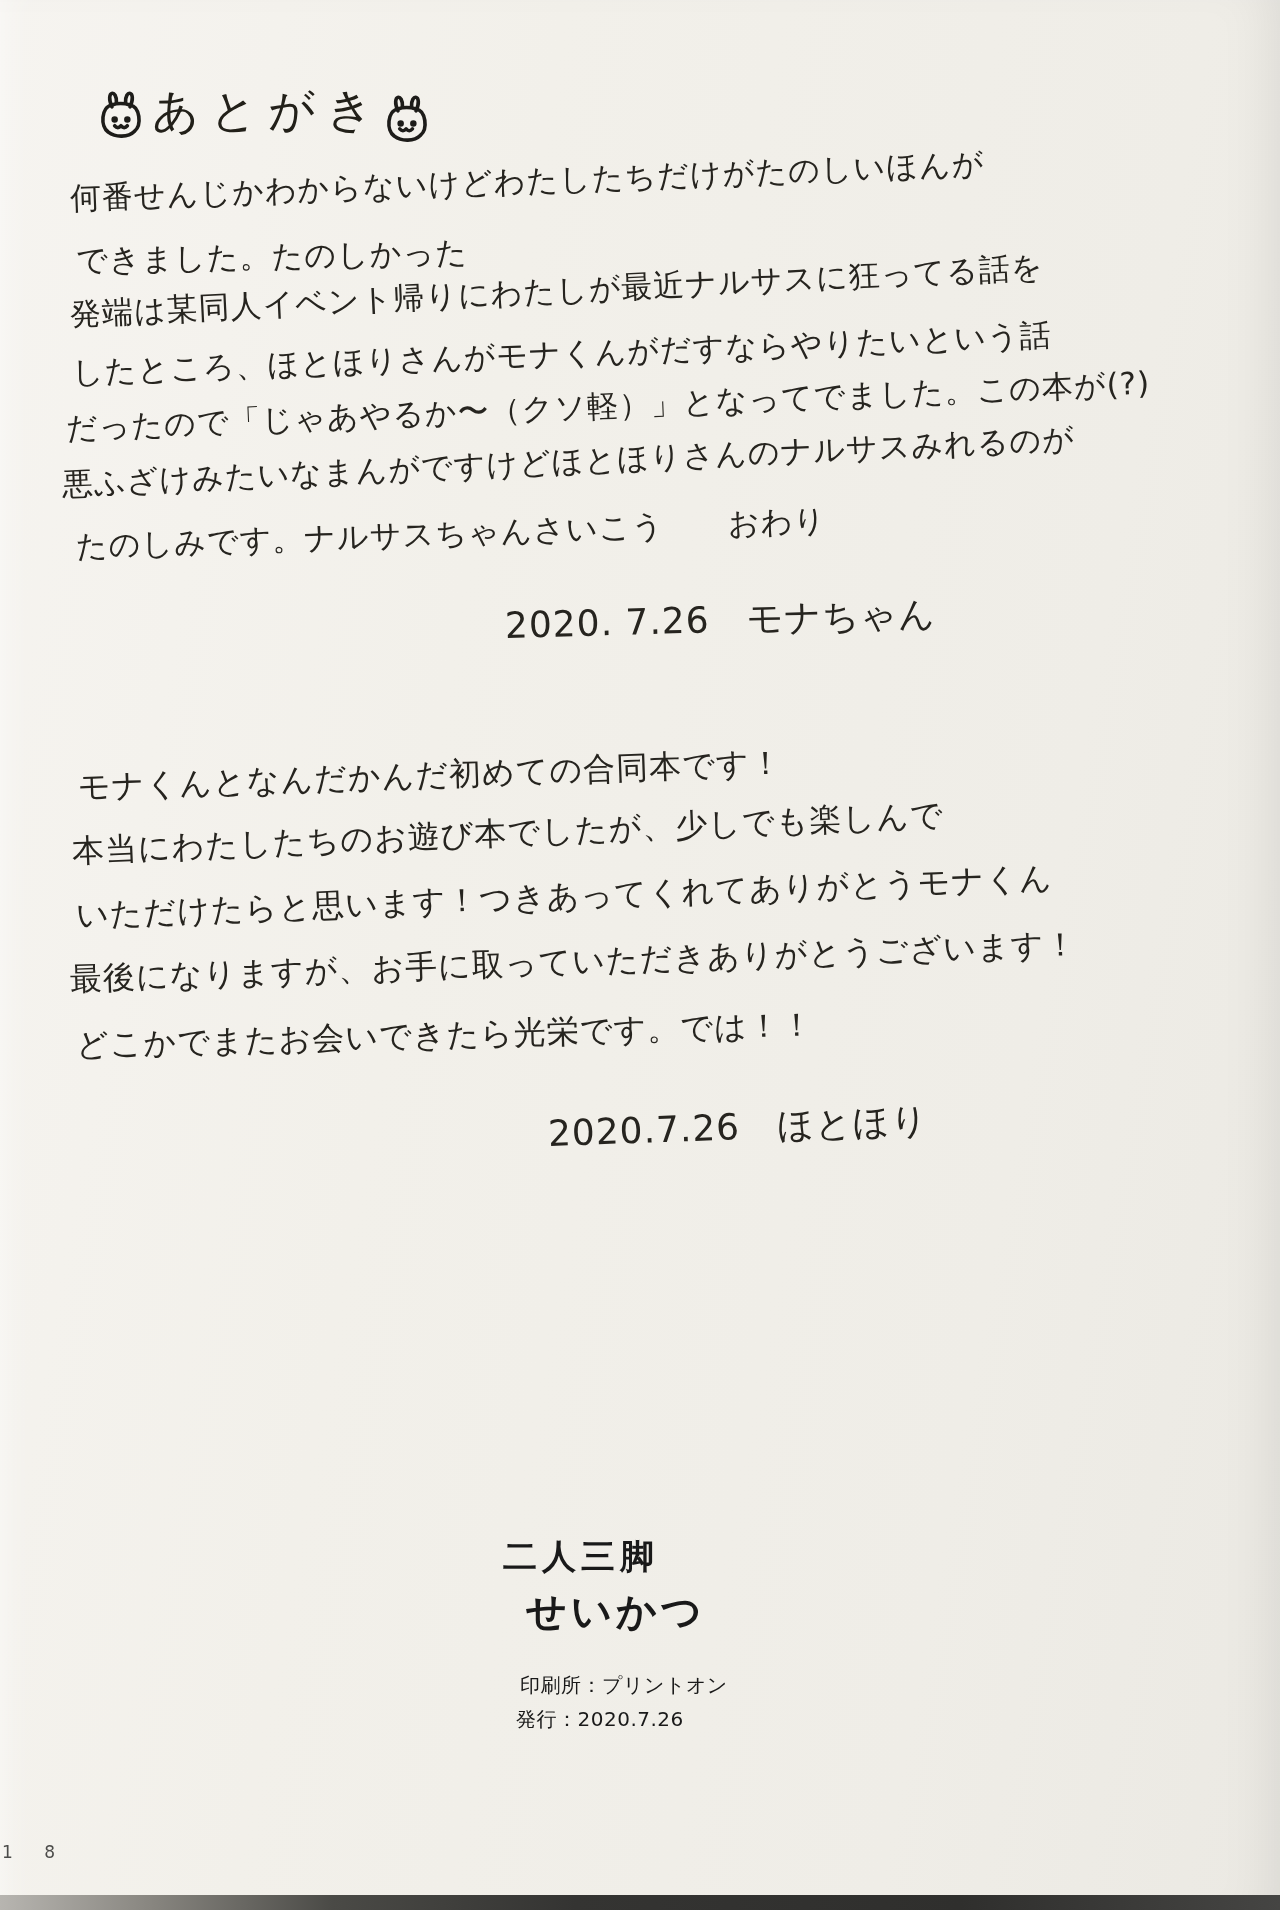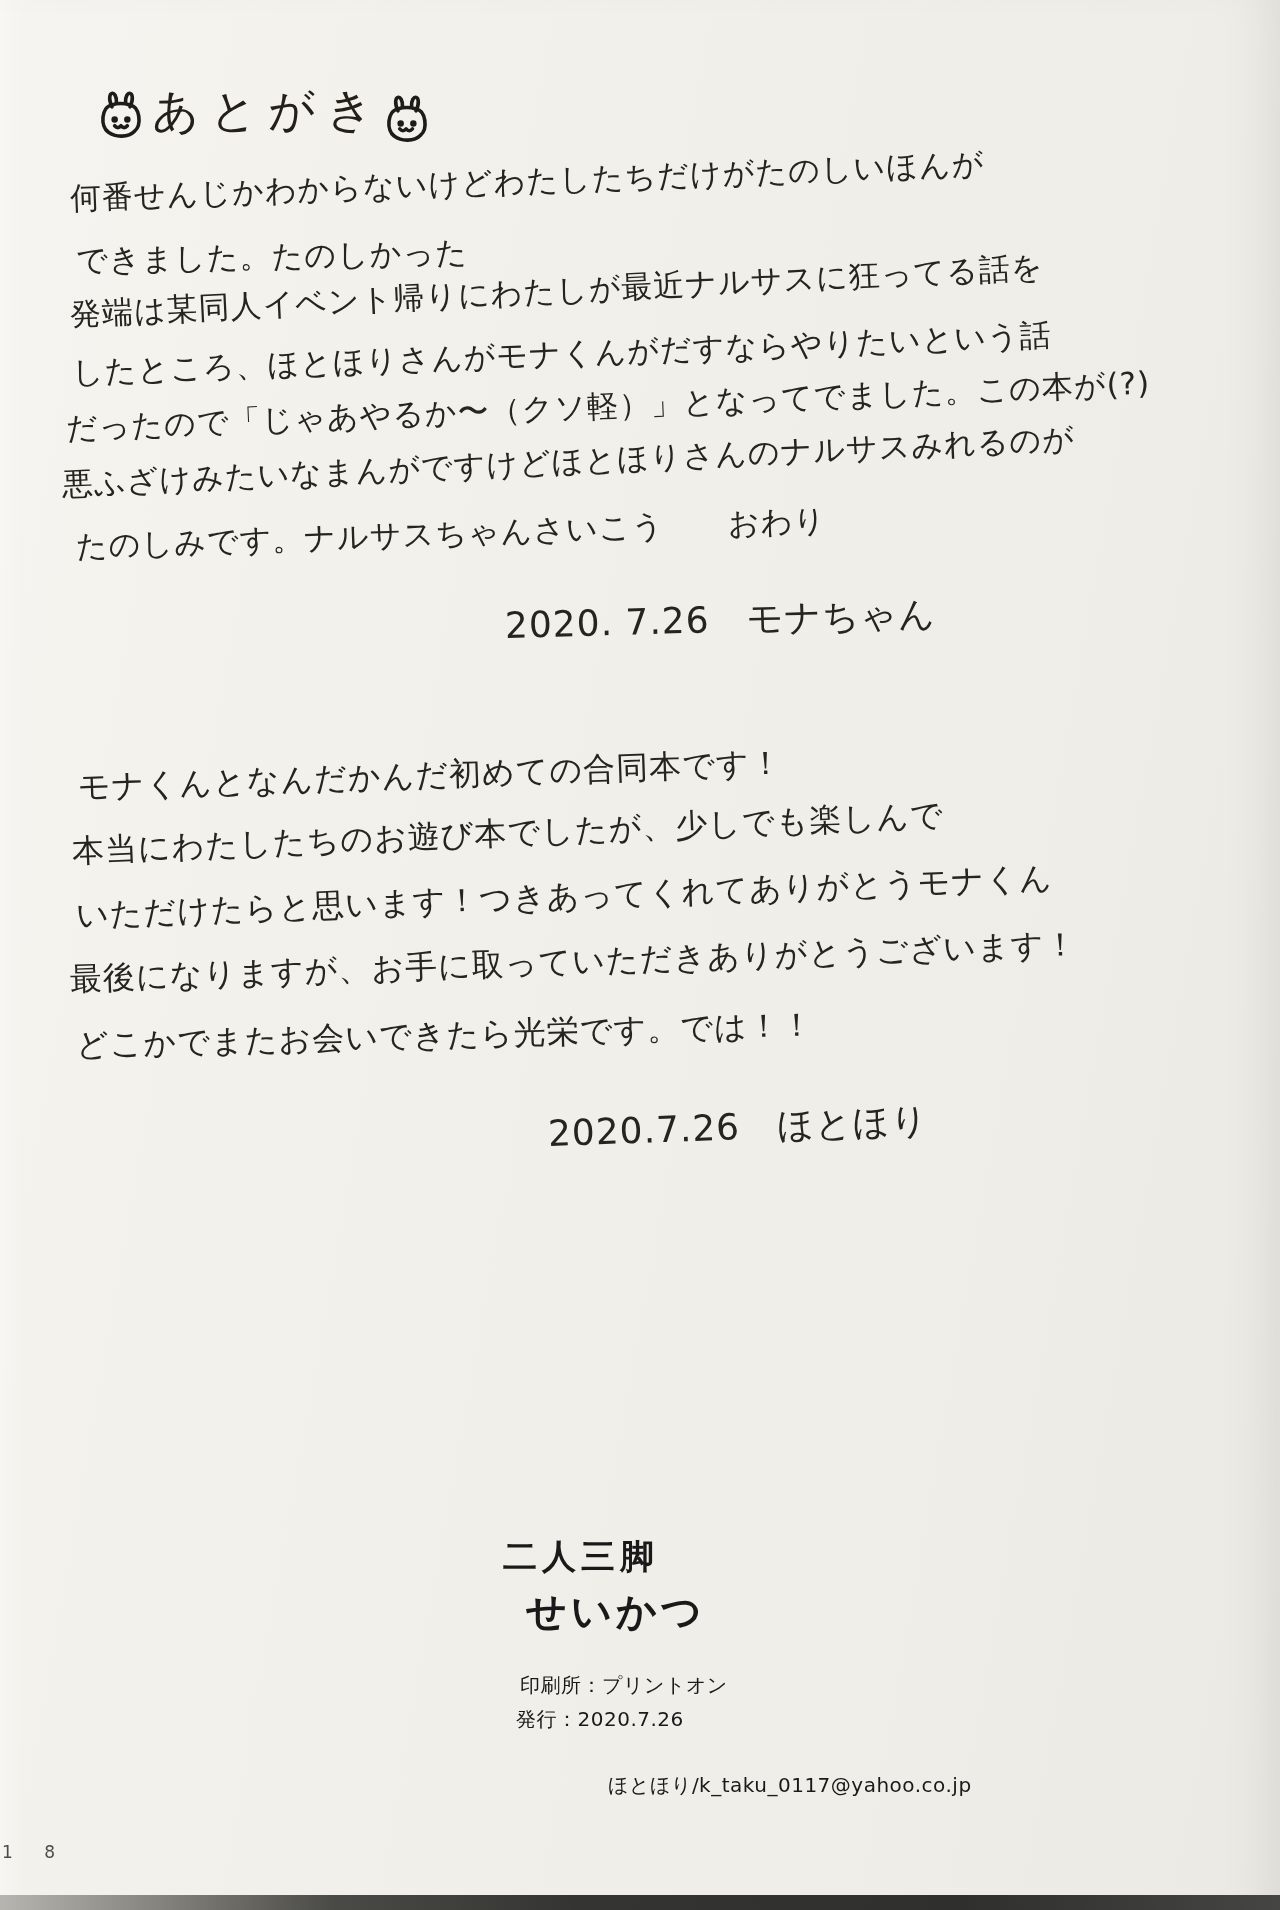--- a/index.html
+++ b/index.html
@@ -102,19 +102,18 @@
   <div class="hand p2 rotA" style="left:76px;top:894px;">いただけたらと思います！つきあってくれてありがとうモナくん</div>
   <div class="hand p2 rotD" style="left:70px;top:958px;">最後になりますが、お手に取っていただきありがとうございます！</div>
   <div class="hand p2 rotG" style="left:76px;top:1024px;">どこかでまたお会いできたら光栄です。では！！</div>
   <div class="hand sig rotD" style="left:548px;top:1110px;">2020.7.26　ほとほり</div>
 
   <div class="print book-title t1">二人三脚</div>
   <div class="print book-title t2">せいかつ</div>
 
   <div class="print colrow r1">印刷所：プリントオン</div>
   <div class="print colrow r2">発行：2020.7.26</div>
-  <div class="print colrow r4">ほとほり/k_taku_0117@yahoo.co.jp</div>
 
   <div class="page-num">1 8</div>
 
   <div class="scan-edge"></div>
 
 </div>
 
 </body></html>

